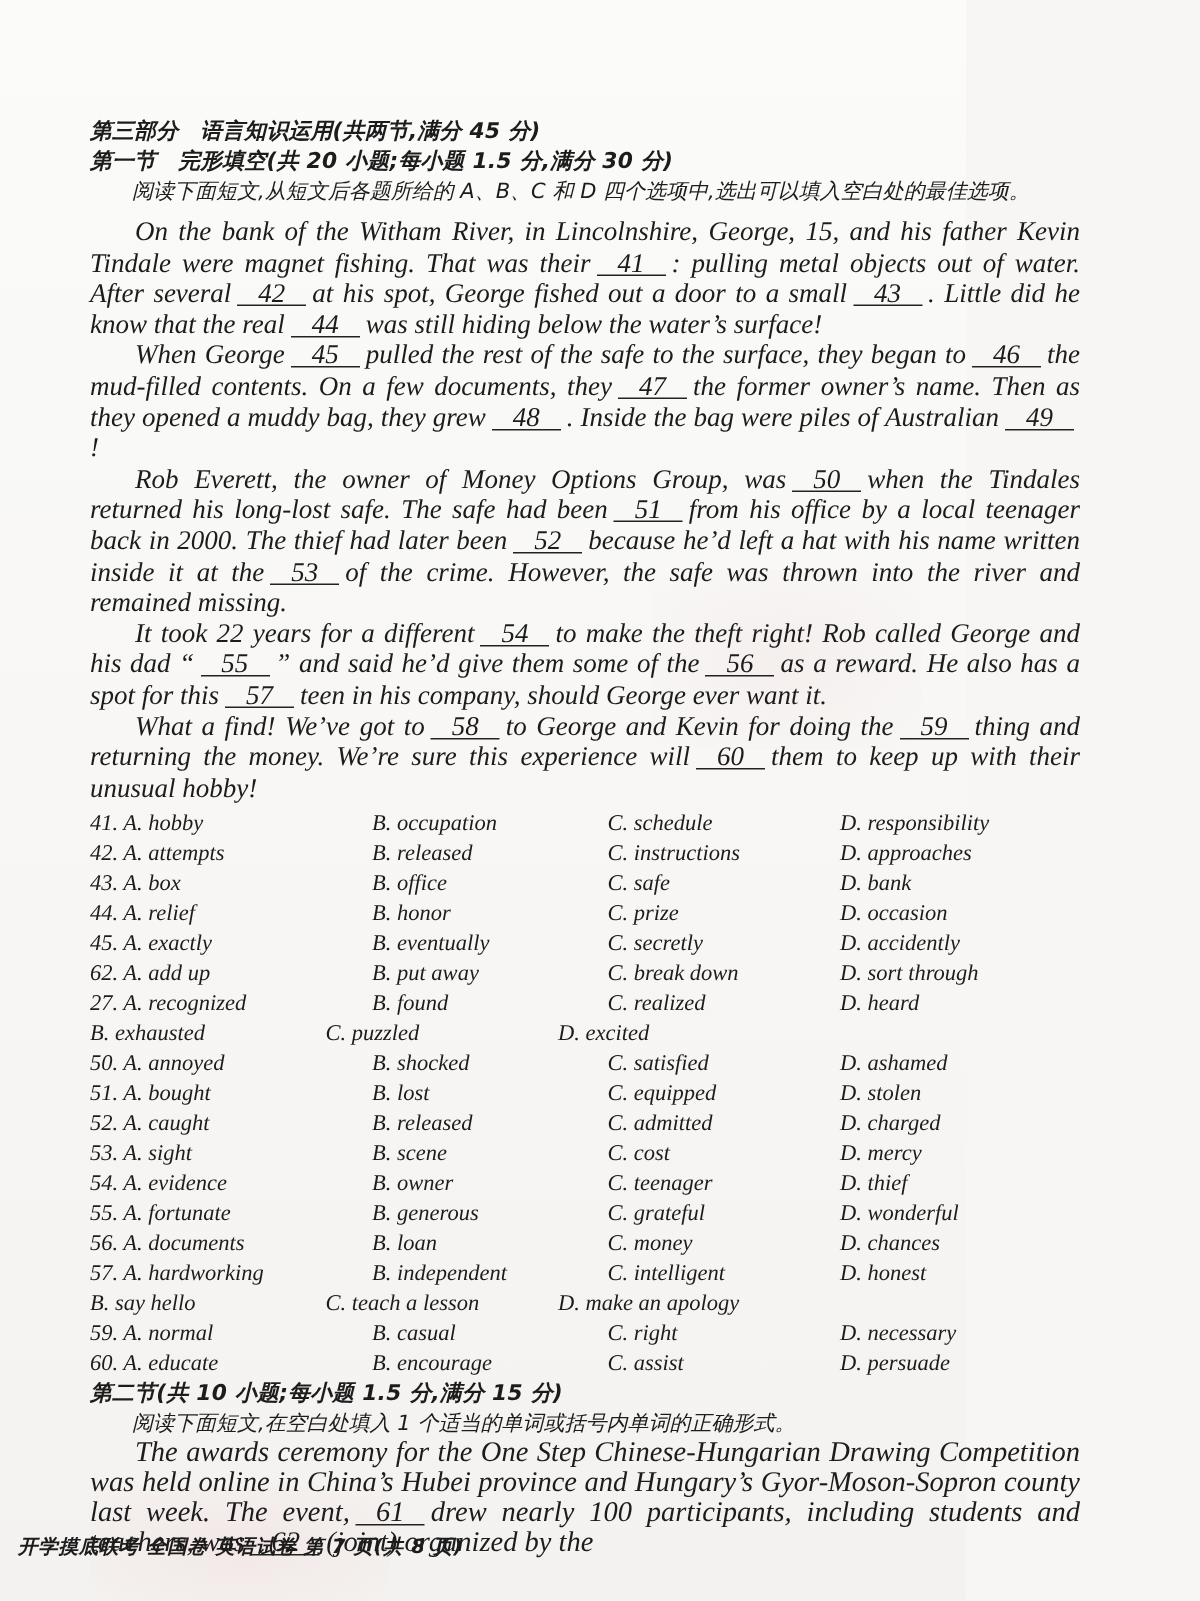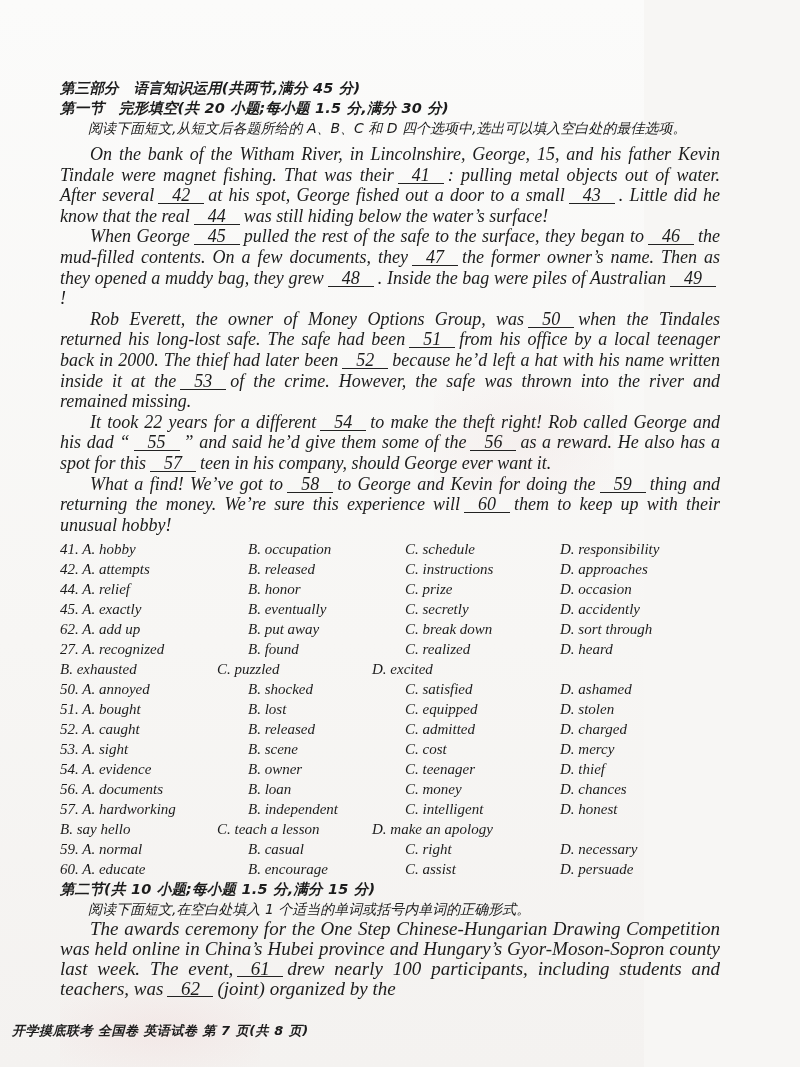--- a/index.html
+++ b/index.html
@@ -93,20 +93,26 @@
           <span class="c2">C. schedule</span>
           <span class="c3">D. responsibility</span>
         </div>
       <div class="opt-row">
           <span class="c0">42. A. attempts</span>
           <span class="c1">B. released</span>
           <span class="c2">C. instructions</span>
           <span class="c3">D. approaches</span>
         </div>
       <div class="opt-row">
+          <span class="c0">43. A. box</span>
+          <span class="c1">B. office</span>
+          <span class="c2">C. safe</span>
+          <span class="c3">D. bank</span>
+        </div>
+      <div class="opt-row">
           <span class="c0">44. A. relief</span>
           <span class="c1">B. honor</span>
           <span class="c2">C. prize</span>
           <span class="c3">D. occasion</span>
         </div>
       <div class="opt-row">
           <span class="c0">45. A. exactly</span>
           <span class="c1">B. eventually</span>
           <span class="c2">C. secretly</span>
           <span class="c3">D. accidently</span>
@@ -152,20 +158,26 @@
           <span class="c2">C. cost</span>
           <span class="c3">D. mercy</span>
         </div>
       <div class="opt-row">
           <span class="c0">54. A. evidence</span>
           <span class="c1">B. owner</span>
           <span class="c2">C. teenager</span>
           <span class="c3">D. thief</span>
         </div>
       <div class="opt-row">
+          <span class="c0">55. A. fortunate</span>
+          <span class="c1">B. generous</span>
+          <span class="c2">C. grateful</span>
+          <span class="c3">D. wonderful</span>
+        </div>
+      <div class="opt-row">
           <span class="c0">56. A. documents</span>
           <span class="c1">B. loan</span>
           <span class="c2">C. money</span>
           <span class="c3">D. chances</span>
         </div>
       <div class="opt-row">
           <span class="c0">57. A. hardworking</span>
           <span class="c1">B. independent</span>
           <span class="c2">C. intelligent</span>
           <span class="c3">D. honest</span>

